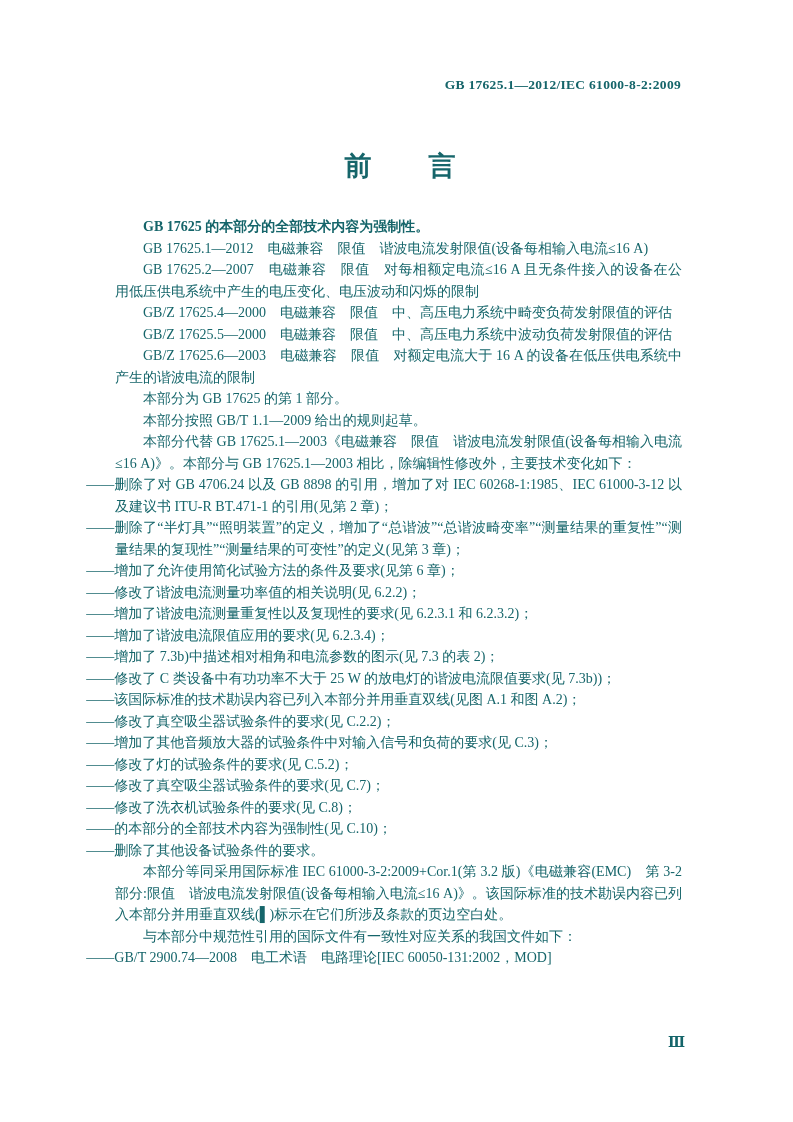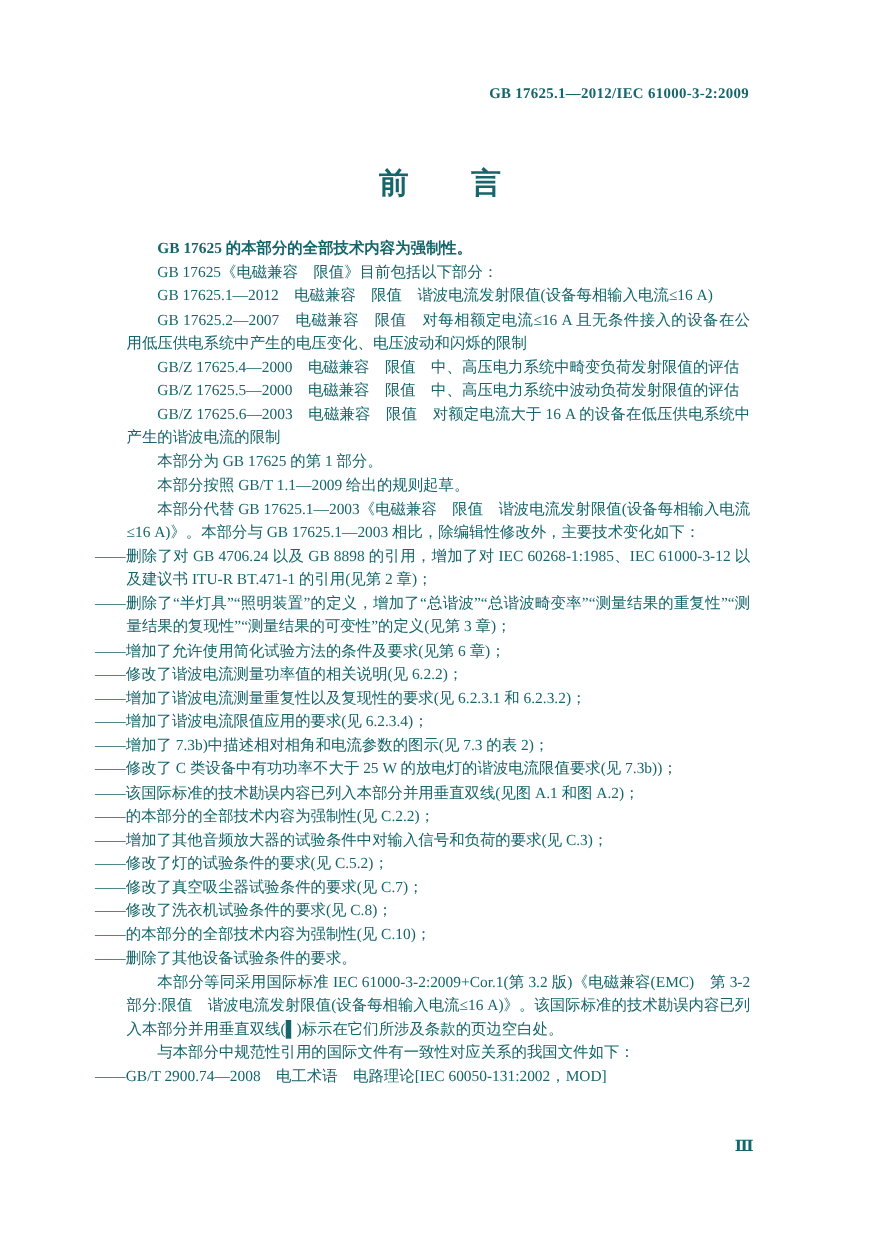--- a/index.html
+++ b/index.html
@@ -61,45 +61,44 @@
     right: 108px;
     font-size: 14px;
     font-weight: bold;
   }
 </style>
 </head>
 <body>
 
 <div class="page">
 
-  <div class="doc-header">GB 17625.1—2012/IEC 61000-3-2:2009</div>
+  <div class="doc-header">GB 17625.1—2012/IEC 61000-8-2:2009</div>
 
   <h1 class="page-title">前　　言</h1>
 
   <div class="content">
     <p class="para bold">GB 17625 的本部分的全部技术内容为强制性。</p>
-    <p class="para">GB 17625《电磁兼容　限值》目前包括以下部分：</p>
     <p class="para">GB 17625.1—2012　电磁兼容　限值　谐波电流发射限值(设备每相输入电流≤16 A)</p>
     <p class="para">GB 17625.2—2007　电磁兼容　限值　对每相额定电流≤16 A 且无条件接入的设备在公用低压供电系统中产生的电压变化、电压波动和闪烁的限制</p>
     <p class="para">GB/Z 17625.4—2000　电磁兼容　限值　中、高压电力系统中畸变负荷发射限值的评估</p>
     <p class="para">GB/Z 17625.5—2000　电磁兼容　限值　中、高压电力系统中波动负荷发射限值的评估</p>
     <p class="para">GB/Z 17625.6—2003　电磁兼容　限值　对额定电流大于 16 A 的设备在低压供电系统中产生的谐波电流的限制</p>
     <p class="para">本部分为 GB 17625 的第 1 部分。</p>
     <p class="para">本部分按照 GB/T 1.1—2009 给出的规则起草。</p>
     <p class="para">本部分代替 GB 17625.1—2003《电磁兼容　限值　谐波电流发射限值(设备每相输入电流≤16 A)》。本部分与 GB 17625.1—2003 相比，除编辑性修改外，主要技术变化如下：</p>
     <p class="dash">——删除了对 GB 4706.24 以及 GB 8898 的引用，增加了对 IEC 60268-1:1985、IEC 61000-3-12 以及建议书 ITU-R BT.471-1 的引用(见第 2 章)；</p>
     <p class="dash">——删除了“半灯具”“照明装置”的定义，增加了“总谐波”“总谐波畸变率”“测量结果的重复性”“测量结果的复现性”“测量结果的可变性”的定义(见第 3 章)；</p>
     <p class="dash">——增加了允许使用简化试验方法的条件及要求(见第 6 章)；</p>
     <p class="dash">——修改了谐波电流测量功率值的相关说明(见 6.2.2)；</p>
     <p class="dash">——增加了谐波电流测量重复性以及复现性的要求(见 6.2.3.1 和 6.2.3.2)；</p>
     <p class="dash">——增加了谐波电流限值应用的要求(见 6.2.3.4)；</p>
     <p class="dash">——增加了 7.3b)中描述相对相角和电流参数的图示(见 7.3 的表 2)；</p>
     <p class="dash">——修改了 C 类设备中有功功率不大于 25 W 的放电灯的谐波电流限值要求(见 7.3b))；</p>
     <p class="dash">——该国际标准的技术勘误内容已列入本部分并用垂直双线(见图 A.1 和图 A.2)；</p>
-    <p class="dash">——的本部分的全部技术内容为强制性(见 C.2.2)；</p>
+    <p class="dash">——修改了真空吸尘器试验条件的要求(见 C.2.2)；</p>
     <p class="dash">——增加了其他音频放大器的试验条件中对输入信号和负荷的要求(见 C.3)；</p>
     <p class="dash">——修改了灯的试验条件的要求(见 C.5.2)；</p>
     <p class="dash">——修改了真空吸尘器试验条件的要求(见 C.7)；</p>
     <p class="dash">——修改了洗衣机试验条件的要求(见 C.8)；</p>
     <p class="dash">——的本部分的全部技术内容为强制性(见 C.10)；</p>
     <p class="dash">——删除了其他设备试验条件的要求。</p>
     <p class="para">本部分等同采用国际标准 IEC 61000-3-2:2009+Cor.1(第 3.2 版)《电磁兼容(EMC)　第 3-2 部分:限值　谐波电流发射限值(设备每相输入电流≤16 A)》。该国际标准的技术勘误内容已列入本部分并用垂直双线(▌)标示在它们所涉及条款的页边空白处。</p>
     <p class="para">与本部分中规范性引用的国际文件有一致性对应关系的我国文件如下：</p>
     <p class="dash">——GB/T 2900.74—2008　电工术语　电路理论[IEC 60050-131:2002，MOD]</p>
   </div>

